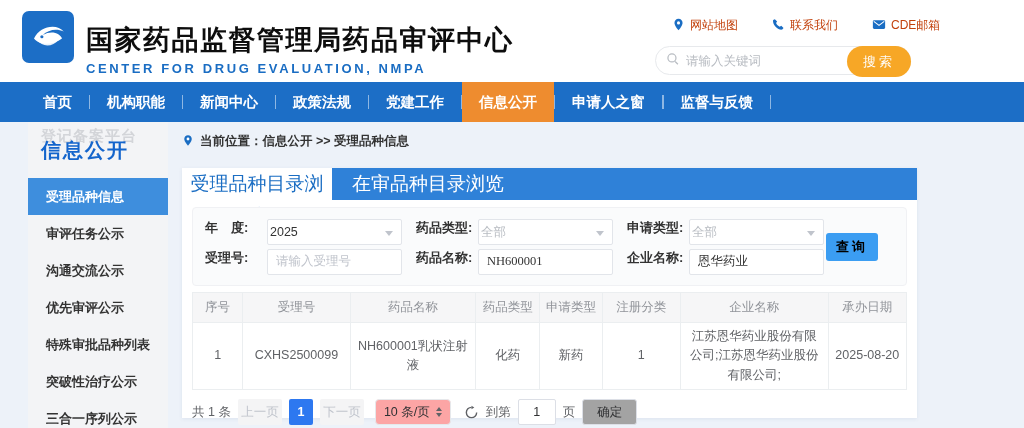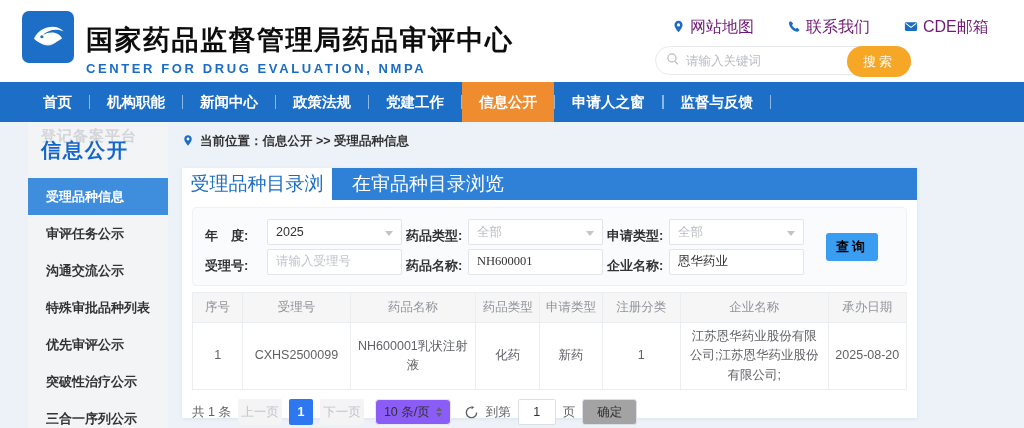--- a/index.html
+++ b/index.html
@@ -6,21 +6,21 @@
   body { font-family:"Liberation Sans","DejaVu Sans",sans-serif; background:#fff; }
   .page { position:relative; width:1024px; height:428px; overflow:hidden; background:#fff; }
 
   
   .header { position:absolute; top:0; left:0; right:0; height:82px; background:#fff; }
   .logo { position:absolute; left:22px; top:11px; width:52px; height:52px; background:#1c6ec6; border-radius:7px; display:flex; align-items:center; justify-content:center; }
   .title-block { position:absolute; left:86px; top:24px; }
   .site-title { font-size:27px; font-weight:bold; color:#0d0d0d; letter-spacing:1.5px; line-height:1.2; }
   .site-subtitle { font-size:13px; font-weight:bold; color:#1a6dc3; letter-spacing:2.6px; margin-top:5px; }
   .quick-links { position:absolute; left:672px; top:17px; display:flex; gap:34px; }
-  .quick-link { display:flex; align-items:center; gap:5px; font-size:16px; color:#701a75; cursor:pointer; }
+  .quick-link { display:flex; align-items:center; gap:5px; font-size:12px; color:#c2410c; cursor:pointer; }
   .search-bar { position:absolute; left:655px; top:46px; width:256px; height:29px; border:1px solid #e7e9ec; border-radius:15px; background:#fff; display:flex; align-items:center; padding-left:10px; }
   .search-bar input { border:none; outline:none; flex:1; font-size:12.5px; color:#ef4444; margin-left:6px; background:transparent; font-family:inherit; }
   .search-bar input::placeholder { color:#b8bcc2; }
   .search-btn { position:absolute; right:-1px; top:-1px; height:31px; width:64px; border:none; border-radius:16px; background:#f7a726; color:#fff; font-size:13px; letter-spacing:3px; cursor:pointer; font-family:inherit; }
 
   
   .navbar { position:absolute; top:82px; left:0; right:0; height:40px; background:#1c6ec6; display:flex; align-items:center; padding-left:26px; }
   .nav-item { height:40px; line-height:40px; padding:0 17px; color:#fff; font-size:14.5px; font-weight:bold; cursor:pointer; white-space:nowrap; }
   .nav-item.active { background:#ee8c2f; }
   .nav-sep { width:1px; height:14px; background:rgba(255,255,255,.5); }
@@ -38,38 +38,38 @@
   .main { position:absolute; left:182px; top:0; width:735px; bottom:0; }
   .breadcrumb { margin-top:11px; display:flex; align-items:center; gap:6px; font-size:12.5px; font-weight:600; color:#333; }
 
   .card { position:absolute; top:46px; left:0; width:735px; height:250px; background:#fff; box-shadow:0 1px 4px rgba(30,60,110,.08); }
   .tabbar { height:32px; background:#2f81d8; display:flex; }
   .tab { line-height:32px; padding:0 20px; color:#fff; font-size:19px; font-weight:normal; cursor:pointer; }
   .tab.active { background:#fff; color:#1a6dc3; width:150px; text-align:center; padding:0; }
 
   .form-panel { position:relative; margin:7px 10px 0 10px; background:#fafbfc; border:1px solid #f0f1f4; border-radius:4px; padding:7px 90px 7px 12px; }
   .form-row { display:flex; align-items:center; height:27px; margin:3px 0; }
-  .field { display:flex; align-items:flex-end; margin-right:4px; }
+  .field { display:flex; align-items:flex-start; margin-right:14px; }
   .field-label { width:62px; font-size:13px; font-weight:bold; color:#333; white-space:nowrap; }
-  .select-box { position:relative; width:135px; height:26px; background:#fff; border:1px solid #e2e5ea; border-radius:2px; line-height:24px; padding-left:8px; font-size:12.5px; color:#333; cursor:pointer; }
+  .select-box { position:relative; width:135px; height:26px; background:#fff; border:1px solid #e2e5ea; border-radius:2px; line-height:24px; padding-left:2px; font-size:12.5px; color:#333; cursor:pointer; }
   .select-box.muted { color:#b8bcc2; }
   .select-box .chev { position:absolute; right:8px; top:11px; width:0; height:0; border-left:4px solid transparent; border-right:4px solid transparent; border-top:5px solid #c0c4cc; }
   .text-box { width:135px; height:26px; background:#fff; border:1px solid #e2e5ea; border-radius:2px; padding-left:8px; font-size:12.5px; color:#333; font-family:Liberation Serif, serif; outline:none; }
   .text-box::placeholder { color:#c0c4cc; }
   .query-btn { position:absolute; right:28px; top:50%; transform:translateY(-50%); width:52px; height:28px; background:#3b9df2; border:none; border-radius:3px; color:#000000; font-size:13px; font-weight:bold; letter-spacing:3px; cursor:pointer; font-family:inherit; }
 
   .table-wrap { margin:6px 10px 0 10px; }
   table { width:100%; border-collapse:collapse; table-layout:fixed; }
   th { background:#f6f6f7; border:1px solid #ebeef0; height:30px; font-size:12.5px; font-weight:normal; color:#909399; text-align:center; }
   td { border:1px solid #ebeef0; height:58px; font-size:12.5px; color:#606266; text-align:center; padding:4px 6px; line-height:1.55; word-break:break-all; }
 
   .pager { margin:9px 10px 0 10px; display:flex; align-items:center; gap:7px; font-size:12.5px; color:#606266; }
   .pg-btn { height:26px; min-width:44px; border:none; border-radius:2px; background:#f4f4f5; color:#c0c4cc; font-size:12.5px; cursor:default; font-family:inherit; }
   .pg-btn.current { min-width:24px; background:#2d78f0; color:#fff; cursor:pointer; font-weight:bold; }
-  .size-select { display:flex; align-items:center; gap:6px; height:26px; background:#8b5cf6; border:1px solid #e6e8eb; border-radius:4px; padding:0 8px; color:#303133; cursor:pointer; margin-left:4px; }
+  .size-select { display:flex; align-items:center; gap:6px; height:26px; background:#fca5a5; border:1px solid #e6e8eb; border-radius:4px; padding:0 8px; color:#303133; cursor:pointer; margin-left:4px; }
   .updown { display:flex; flex-direction:column; gap:2px; }
   .updown i { width:0; height:0; border-left:3.5px solid transparent; border-right:3.5px solid transparent; }
   .updown .up { border-bottom:4.5px solid #606266; }
   .updown .dn { border-top:4.5px solid #606266; }
   .refresh { margin-left:6px; cursor:pointer; display:flex; align-items:center; }
   .goto-input { width:38px; height:26px; border:1px solid #dcdfe6; border-radius:2px; text-align:center; font-size:12.5px; color:#303133; outline:none; font-family:inherit; }
   .confirm-btn { height:26px; padding:0 14px; background:#a3a3a3; border:1px solid #dcdfe6; border-radius:3px; font-size:12.5px; color:#303133; cursor:pointer; font-family:inherit; }
 </style>
 </head>
 <body>
@@ -155,22 +155,22 @@
   <div class="content">
 
     <aside class="sidebar">
       <div class="sidebar-head">
         <div class="side-backtitle">登记备案平台</div>
         <div class="side-title">信息公开</div>
       </div>
       <div class="side-item active">受理品种信息</div>
       <div class="side-item">审评任务公示</div>
       <div class="side-item">沟通交流公示</div>
+      <div class="side-item">优先审评公示</div>
       <div class="side-item">特殊审批品种列表</div>
-      <div class="side-item">优先审评公示</div>
       <div class="side-item">突破性治疗公示</div>
       <div class="side-item">三合一序列公示</div>
     </aside>
 
     <main class="main">
       <div class="breadcrumb">
         <span>
           <svg width="12" height="13" viewBox="0 0 16 16">
               <path d="M8 1C5.2 1 3 3.2 3 6c0 3.4 5 9 5 9s5-5.6 5-9c0-2.8-2.2-5-5-5z" fill="#1a6dc3"></path>
               <circle cx="8" cy="6" r="1.9" fill="#fff"></circle>

